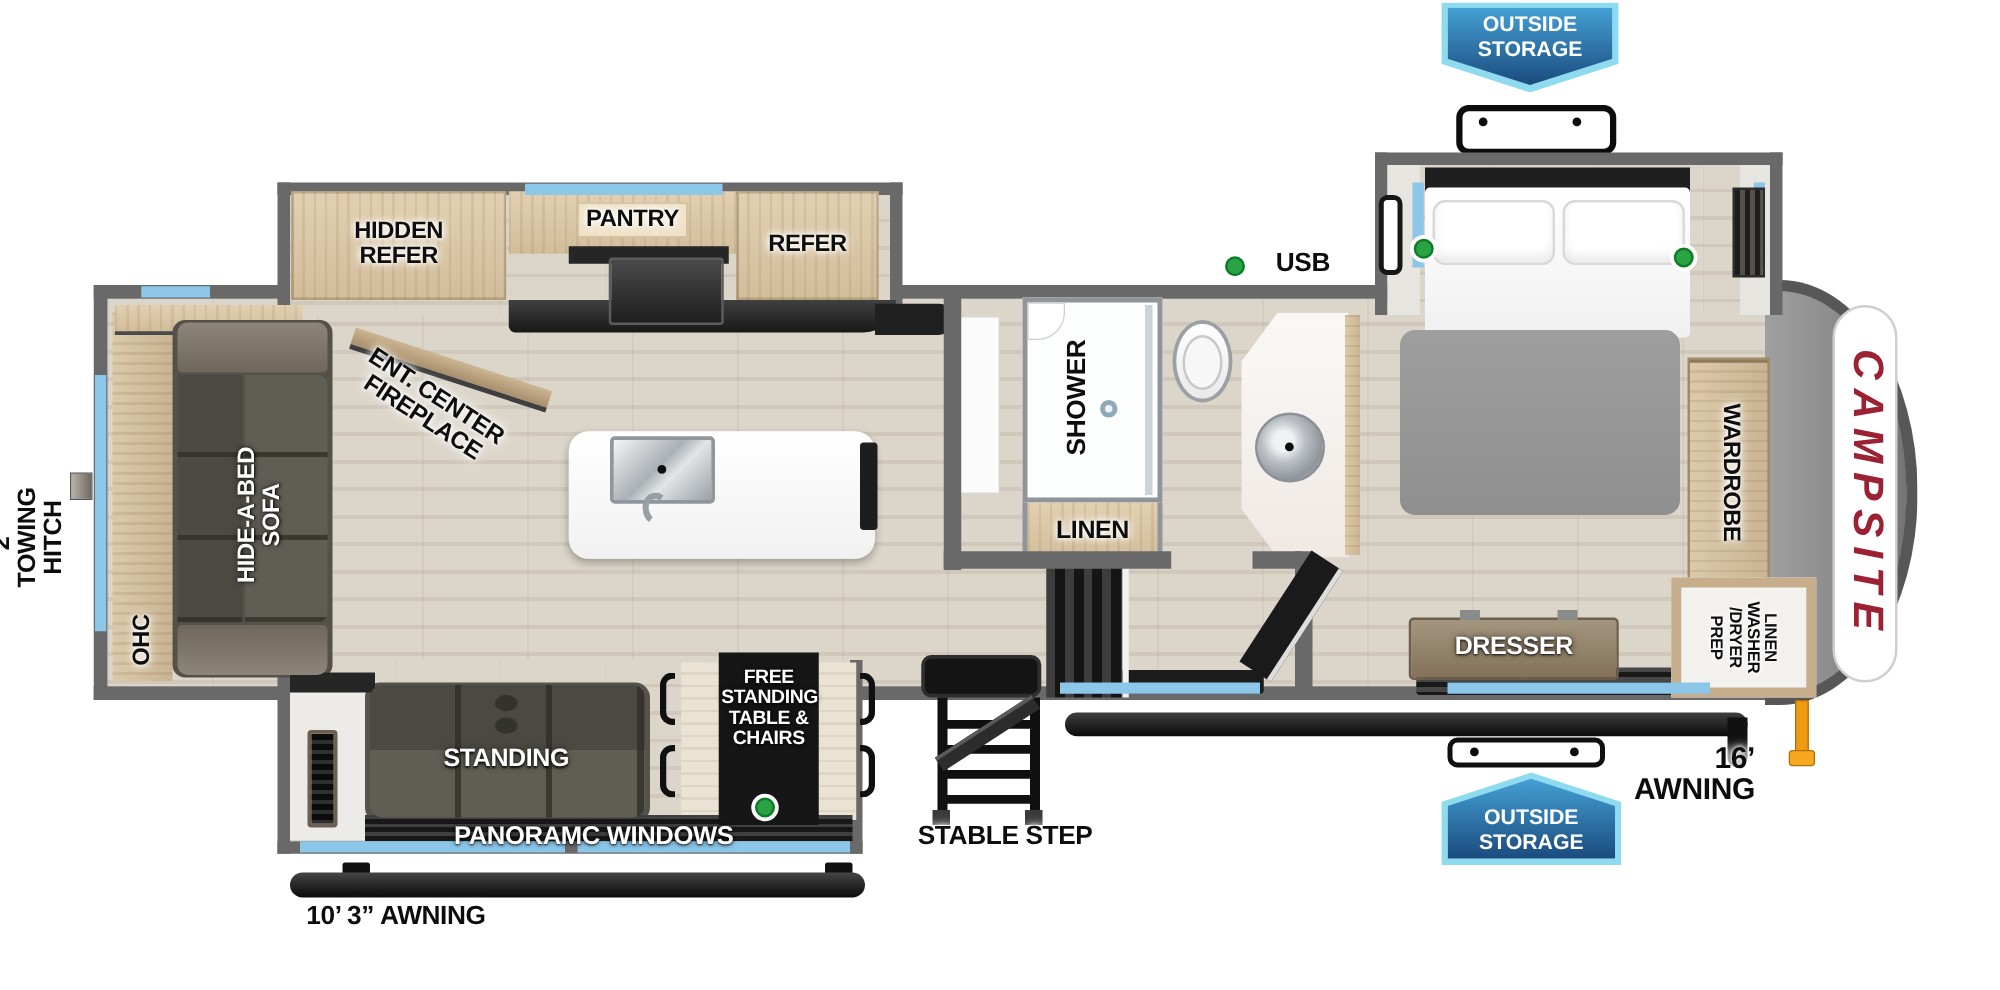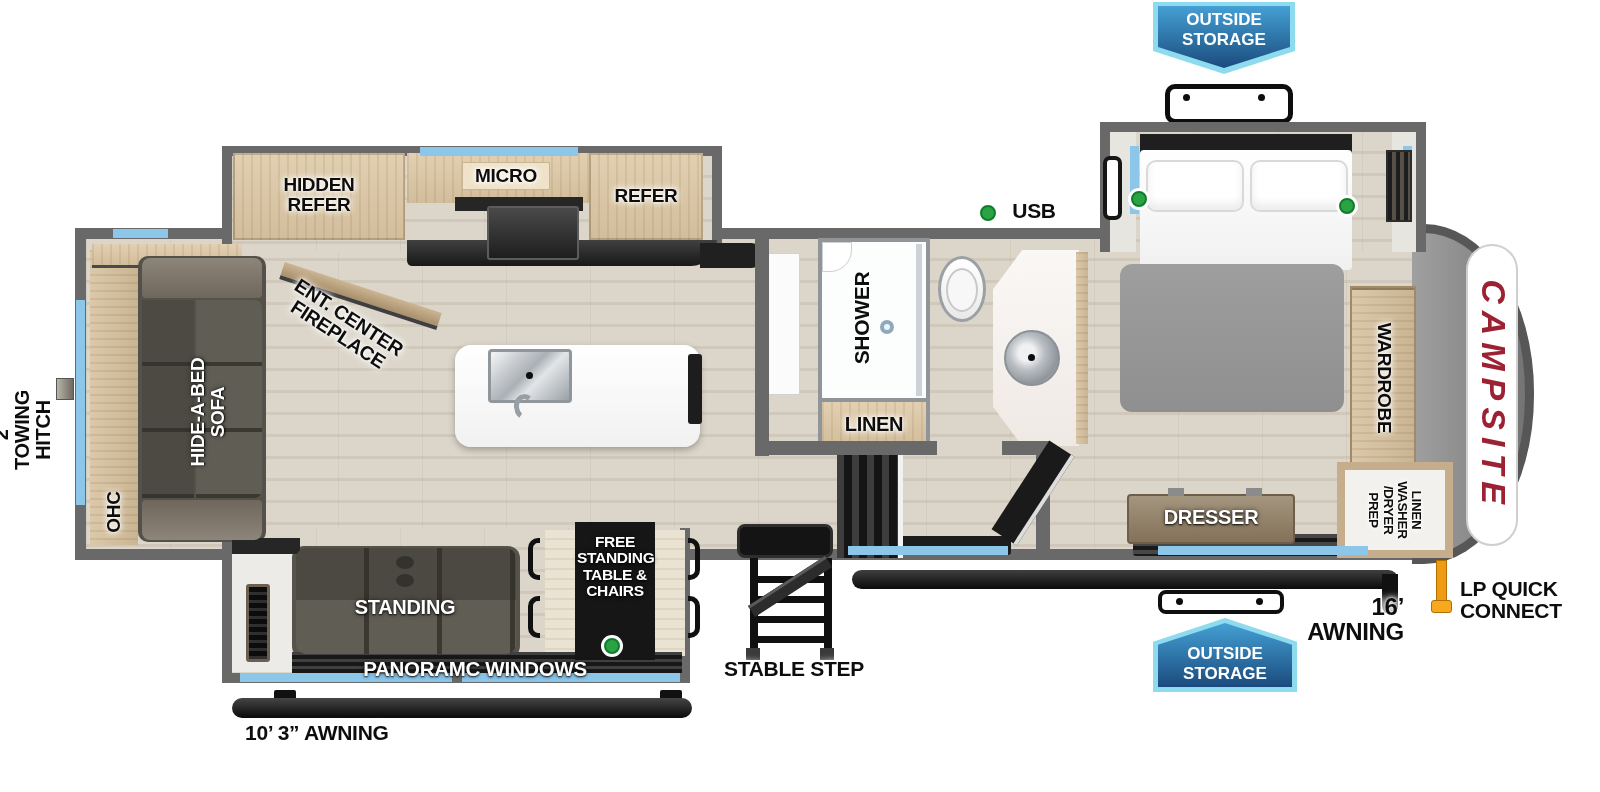--- a/index.html
+++ b/index.html
@@ -52,21 +52,21 @@
 HITCH</div>
 
   <div class="abs floor" style="left:222px;top:146px;width:500px;height:106px;z-index:5;
               border:10px solid #696969;border-bottom:none"></div>
   <div class="abs blue" style="left:420px;top:147px;width:158px;height:9px"></div>
   <div class="abs wood" style="left:233px;top:153px;width:172px;height:87px;z-index:6;box-shadow:inset 0 0 0 2px rgba(90,70,40,.25)"></div>
   <div class="lbl" style="left:269px;top:175px;width:100px;font-size:19px">HIDDEN
 REFER</div>
   <div class="abs wood" style="left:407px;top:153px;width:182px;height:50px;z-index:6"></div>
   <div class="abs" style="left:462px;top:162px;width:88px;height:28px;z-index:6;background:#efe2c8;border:1px solid #c9b591"></div>
-  <div class="lbl" style="left:462px;top:166px;width:88px;font-size:19px">MICRO</div>
+  <div class="lbl" style="left:462px;top:166px;width:88px;font-size:19px">PANTRY</div>
   <div class="abs" style="left:455px;top:197px;width:128px;height:14px;background:#262626;z-index:6"></div>
   <div class="abs" style="left:487px;top:206px;width:92px;height:54px;z-index:7;
               background:linear-gradient(180deg,#4a4a4a,#1e1e1e);border:2px solid #5c5c5c;border-radius:3px"></div>
   <div class="abs wood" style="left:589px;top:153px;width:114px;height:87px;z-index:6;box-shadow:inset 0 0 0 2px rgba(90,70,40,.25)"></div>
   <div class="lbl" style="left:596px;top:186px;width:100px;font-size:19px">REFER</div>
   <div class="abs" style="left:407px;top:240px;width:310px;height:26px;z-index:6;
               background:linear-gradient(180deg,#404040,#181818);border-radius:0 0 30px 6px"></div>
   <div class="abs" style="left:700px;top:243px;width:63px;height:25px;background:#202020;border-radius:0 12px 12px 0;z-index:6"></div>
 
   <div class="abs woodv" style="left:90px;top:250px;width:48px;height:295px;z-index:6"></div>
@@ -126,21 +126,21 @@
   <div class="abs" style="left:1004px;top:330px;width:56px;height:56px;border-radius:50%;z-index:8;border:2px solid #8b9196;
               background:radial-gradient(circle at 40% 40%,#f0f1f2 0 18%,#b9bec3 40%,#8f959b 70%,#c7cbd0)"></div>
   <div class="abs dot7" style="left:1028px;top:354px;z-index:9"></div>
 
   <div class="abs" style="left:837px;top:451px;width:66px;height:107px;z-index:7;border-right:5px solid #f2f2f2;
               background:repeating-linear-gradient(90deg,#3d3d3d 0 7px,#151515 7px 15px)"></div>
   <div class="abs" style="left:980px;top:478px;width:106px;height:30px;background:#1a1a1a;border-bottom:4px solid #ddd;
               transform:rotate(-57deg);z-index:9"></div>
 
   <div class="abs gdot" style="left:980px;top:205px"></div>
-  <div class="lbl" style="left:1004px;top:200px;width:60px;font-size:21px;text-align:center">USB</div>
+  <div class="lbl" style="left:1004px;top:200px;width:60px;font-size:21px;text-align:right">USB</div>
 
   <div class="abs" style="left:1165px;top:84px;width:128px;height:40px;background:#fff;border:5px solid #0d0d0d;border-radius:10px;z-index:3"></div>
   <div class="abs dot7" style="left:1183px;top:94px;z-index:4"></div>
   <div class="abs dot7" style="left:1258px;top:94px;z-index:4"></div>
 
   <div class="abs floor" style="left:1100px;top:122px;width:326px;height:130px;z-index:4;
               border:10px solid #696969;border-bottom:none"></div>
   <div class="abs" style="left:1110px;top:132px;width:26px;height:120px;background:#e7e5e0;z-index:5"></div>
   <div class="abs" style="left:1392px;top:132px;width:24px;height:120px;background:#e7e5e0;z-index:5"></div>
   <div class="abs" style="left:1103px;top:156px;width:19px;height:64px;background:#fff;border:4px solid #161616;border-radius:7px;z-index:6"></div>
@@ -232,34 +232,32 @@
   <div class="abs" style="left:750px;top:558px;width:8px;height:92px;background:#101010;z-index:7"></div>
   <div class="abs" style="left:824px;top:558px;width:8px;height:92px;background:#101010;z-index:7"></div>
   <div class="abs" style="left:754px;top:576px;width:74px;height:7px;background:#101010;z-index:7"></div>
   <div class="abs" style="left:754px;top:596px;width:74px;height:7px;background:#101010;z-index:7"></div>
   <div class="abs" style="left:754px;top:616px;width:74px;height:7px;background:#101010;z-index:7"></div>
   <div class="abs" style="left:754px;top:636px;width:74px;height:7px;background:#101010;z-index:7"></div>
   <div class="abs" style="left:744px;top:580px;width:92px;height:13px;background:#2c2c2c;border-top:3px solid #5a5a5a;
               transform:rotate(-33deg);z-index:8"></div>
   <div class="abs" style="left:746px;top:648px;width:14px;height:12px;background:#3a3a3a;z-index:7"></div>
   <div class="abs" style="left:820px;top:648px;width:14px;height:12px;background:#3a3a3a;z-index:7"></div>
-  <div class="lbl" style="left:714px;top:658px;width:160px;font-size:21px;text-align:center">STABLE STEP</div>
+  <div class="lbl" style="left:714px;top:658px;width:160px;font-size:21px;text-align:right">STABLE STEP</div>
 
   <div class="abs" style="left:1158px;top:590px;width:126px;height:24px;background:#fff;border:4px solid #0f0f0f;border-radius:8px;z-index:5"></div>
   <div class="abs dot7" style="left:1176px;top:598px;z-index:6"></div>
   <div class="abs dot7" style="left:1256px;top:598px;z-index:6"></div>
   <div class="abs" style="left:852px;top:570px;width:546px;height:19px;z-index:6;border-radius:10px;
               background:linear-gradient(180deg,#3f3f3f,#0b0b0b)"></div>
   <div class="abs" style="left:1382px;top:574px;width:16px;height:40px;background:#111;border-radius:0 0 8px 8px;z-index:6"></div>
   <div class="lbl" style="left:1294px;top:594px;width:110px;font-size:24px;text-align:right">16’ AWNING</div>
 
   <div class="abs" style="left:1436px;top:560px;width:11px;height:44px;background:#ef9a12;border:1px solid #b06f05;z-index:6"></div>
   <div class="abs" style="left:1431px;top:600px;width:21px;height:13px;background:#f6a81e;border:1px solid #b06f05;border-radius:3px;z-index:6"></div>
-  <div class="lbl" style="left:1460px;top:578px;width:140px;font-size:21px;text-align:left">LP QUICK
-CONNECT</div>
 
   <div class="abs" style="left:1153px;top:2px;width:142px;height:72px;z-index:30">
     <div class="abs" style="left:0;top:0;width:142px;height:72px;background:#8edbef;
                 clip-path:polygon(0 0,100% 0,100% 68%,50% 100%,0 68%)"></div>
     <div class="abs" style="left:5px;top:4px;width:132px;height:62px;background:linear-gradient(180deg,#44a0d4,#1b4b7e);
                 clip-path:polygon(0 0,100% 0,100% 66%,50% 100%,0 66%)"></div>
     <div class="abs" style="left:0;top:8px;width:142px;color:#fff;font-weight:bold;font-size:17px;text-align:center;
                 white-space:pre-line;line-height:1.2">OUTSIDE
 STORAGE</div>
   </div>

